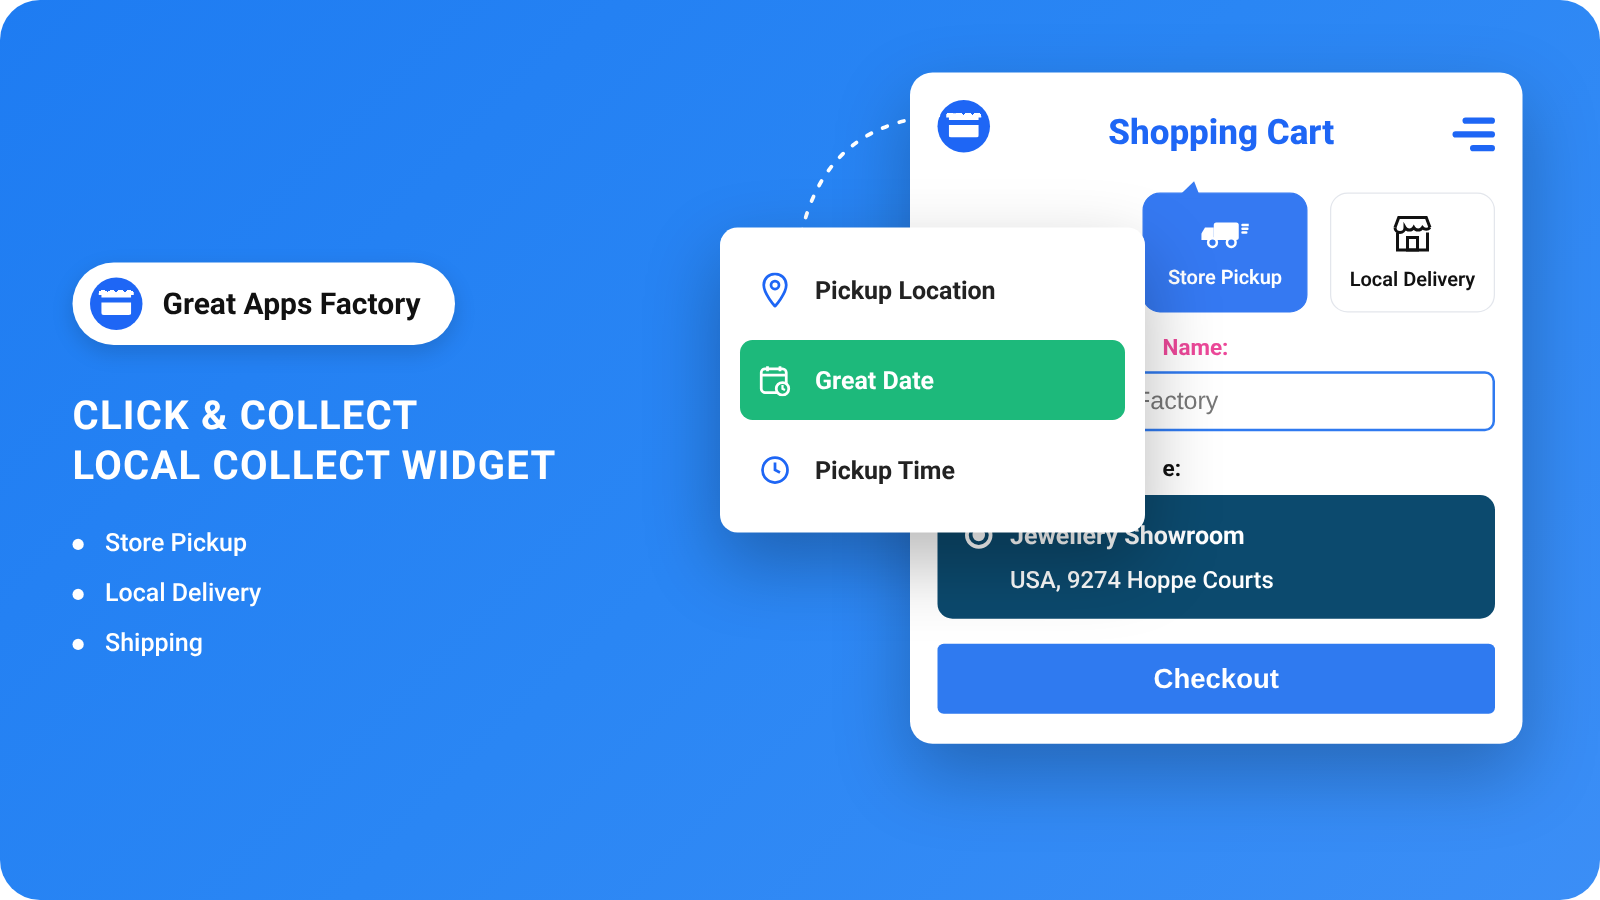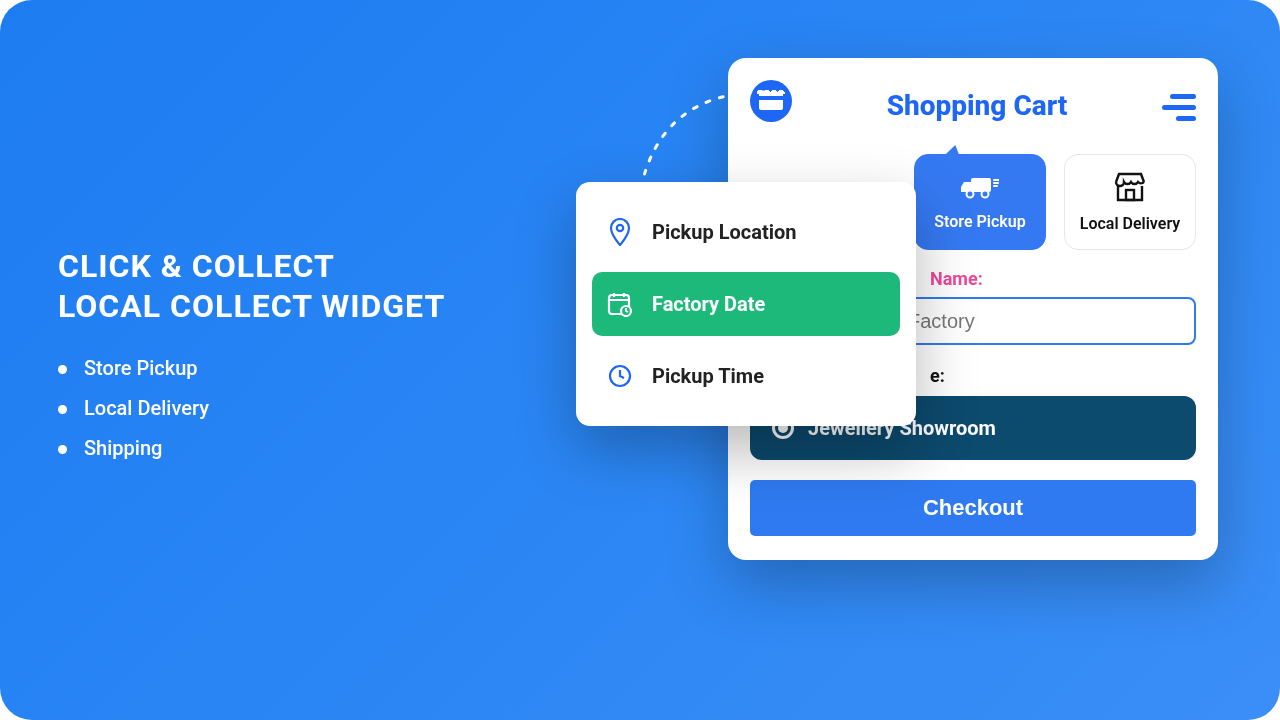--- a/index.html
+++ b/index.html
@@ -226,20 +226,26 @@
 </head>
 <body>
 
 <div class="canvas">
 
   <svg class="dash" viewBox="0 0 150 120">
     <path d="M145,10 Q40,10 20,110" stroke="#fff" stroke-width="3" stroke-dasharray="4 10" stroke-linecap="round" fill="none"></path>
   </svg>
 
   <div class="left">
+    <div class="brand-pill">
+      <span class="brand-icon">
+        <span class="store-glyph"></span>
+      </span>
+      <span class="brand-text">Great Apps Factory</span>
+    </div>
     <div class="headline">
       <div>CLICK &amp; COLLECT</div>
       <div>LOCAL COLLECT WIDGET</div>
     </div>
     <ul class="features">
       <li>Store Pickup</li>
       <li>Local Delivery</li>
       <li>Shipping</li>
     </ul>
   </div>
@@ -287,20 +293,21 @@
     <div class="form-label label-row-left">Name:</div>
     <input class="name-input" value="Factory" style="">
 
     <div class="store-section">
       <div class="store-label">e:</div>
       <div class="store-card">
         <div class="top-row">
           <span class="radio"></span>
           <span>Jewellery Showroom</span>
         </div>
+        <div class="addr">USA, 9274 Hoppe Courts</div>
       </div>
     </div>
 
     <button class="checkout-btn">Checkout</button>
   </div>
 
   <div class="popover">
     <div class="pop-item">
       <span class="pop-icon">
         <svg width="22" height="28" viewBox="0 0 22 28" fill="none" stroke="#1e66f5" stroke-width="2.2">
@@ -312,21 +319,21 @@
     </div>
     <div class="pop-item active">
       <span class="pop-icon">
         <svg width="26" height="26" viewBox="0 0 26 26" fill="none" stroke="#fff" stroke-width="2.2">
           <rect x="2" y="4" width="20" height="19" rx="3"></rect>
           <path d="M2 9 H22 M7 2 V6 M17 2 V6"></path>
           <circle cx="19" cy="20" r="5" fill="#1db97b"></circle>
           <path d="M19 17 v3 l2 1" stroke-width="1.8"></path>
         </svg>
       </span>
-      <span>Factory Date</span>
+      <span>Great Date</span>
     </div>
     <div class="pop-item">
       <span class="pop-icon">
         <svg width="26" height="26" viewBox="0 0 26 26" fill="none" stroke="#1e66f5" stroke-width="2.2">
           <circle cx="13" cy="13" r="10"></circle>
           <path d="M13 7 V13 L17 15"></path>
         </svg>
       </span>
       <span>Pickup Time</span>
     </div>

